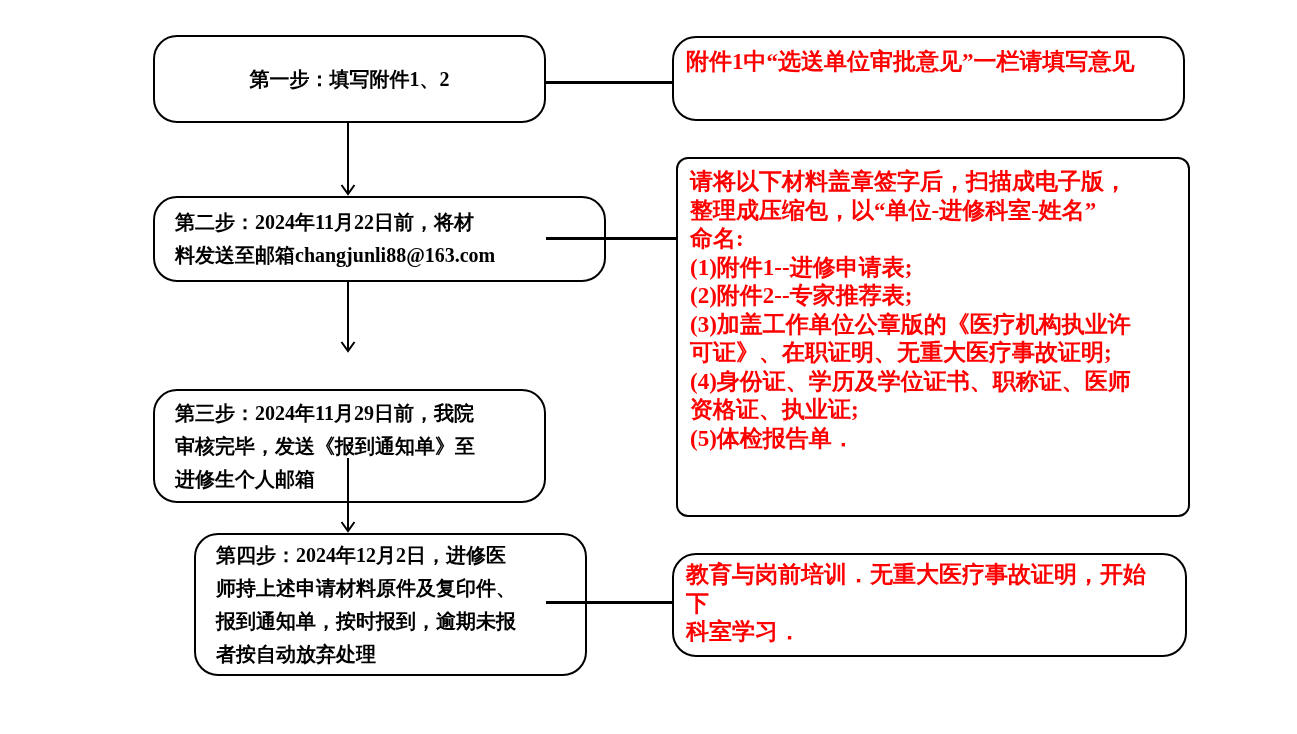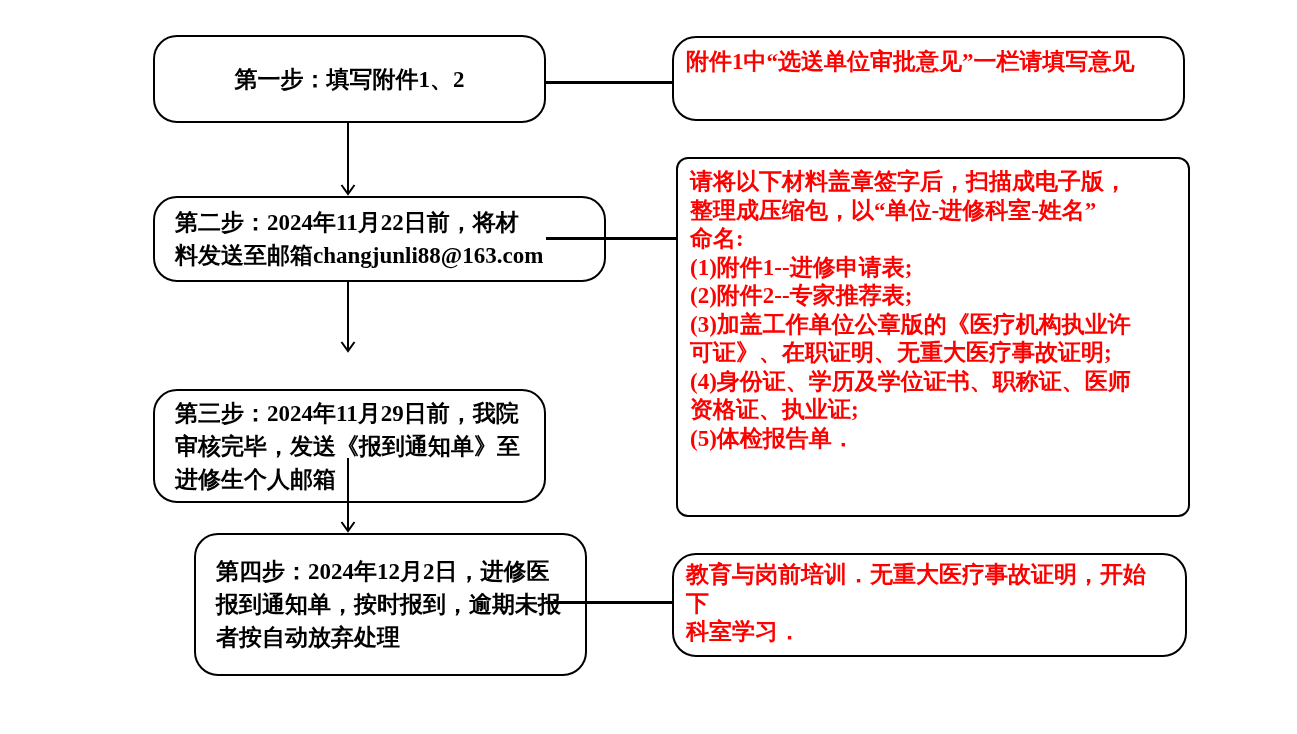--- a/index.html
+++ b/index.html
@@ -6,21 +6,21 @@
   .canvas{
     position:relative;width:1297px;height:734px;background:#fff;overflow:hidden;
     font-family:"Liberation Serif","DejaVu Serif",serif;font-weight:bold;
   }
   .box{
     position:absolute;box-sizing:border-box;background:#fff;
     border:2.5px solid var(--stroke,#000);
     display:flex;flex-direction:column;justify-content:center;
   }
   .step{
-    border-radius:24px;color:#000;font-size:23px;line-height:33px;
+    border-radius:24px;color:#000;font-size:20px;line-height:33px;
     padding:4px 20px;text-align:left;
   }
   .step-center{text-align:center;}
   .note{
     border-radius:24px;color:var(--note-color,#fe0000);
     font-size:23px;line-height:28.5px;justify-content:flex-start;
     padding:9px 38px 6px 12px;text-align:left;
   }
   
   .step1{left:153px;top:35px;width:393px;height:88px;}
@@ -51,20 +51,21 @@
       <div>第二步：2024年11月22日前，将材</div>
       <div>料发送至邮箱changjunli88@163.com</div>
     </div>
   <div class="box step step3">
       <div>第三步：2024年11月29日前，我院</div>
       <div>审核完毕，发送《报到通知单》至</div>
       <div>进修生个人邮箱</div>
     </div>
   <div class="box step step4">
       <div>第四步：2024年12月2日，进修医</div>
+      <div>师持上述申请材料原件及复印件、</div>
       <div>报到通知单，按时报到，逾期未报</div>
       <div>者按自动放弃处理</div>
     </div>
 
   <div class="box note note1">
       <div>附件1中“选送单位审批意见”一栏请填写意见</div>
     </div>
   <div class="box note note2">
       <div>请将以下材料盖章签字后，扫描成电子版，</div>
       <div>整理成压缩包，以“单位-进修科室-姓名”</div>

